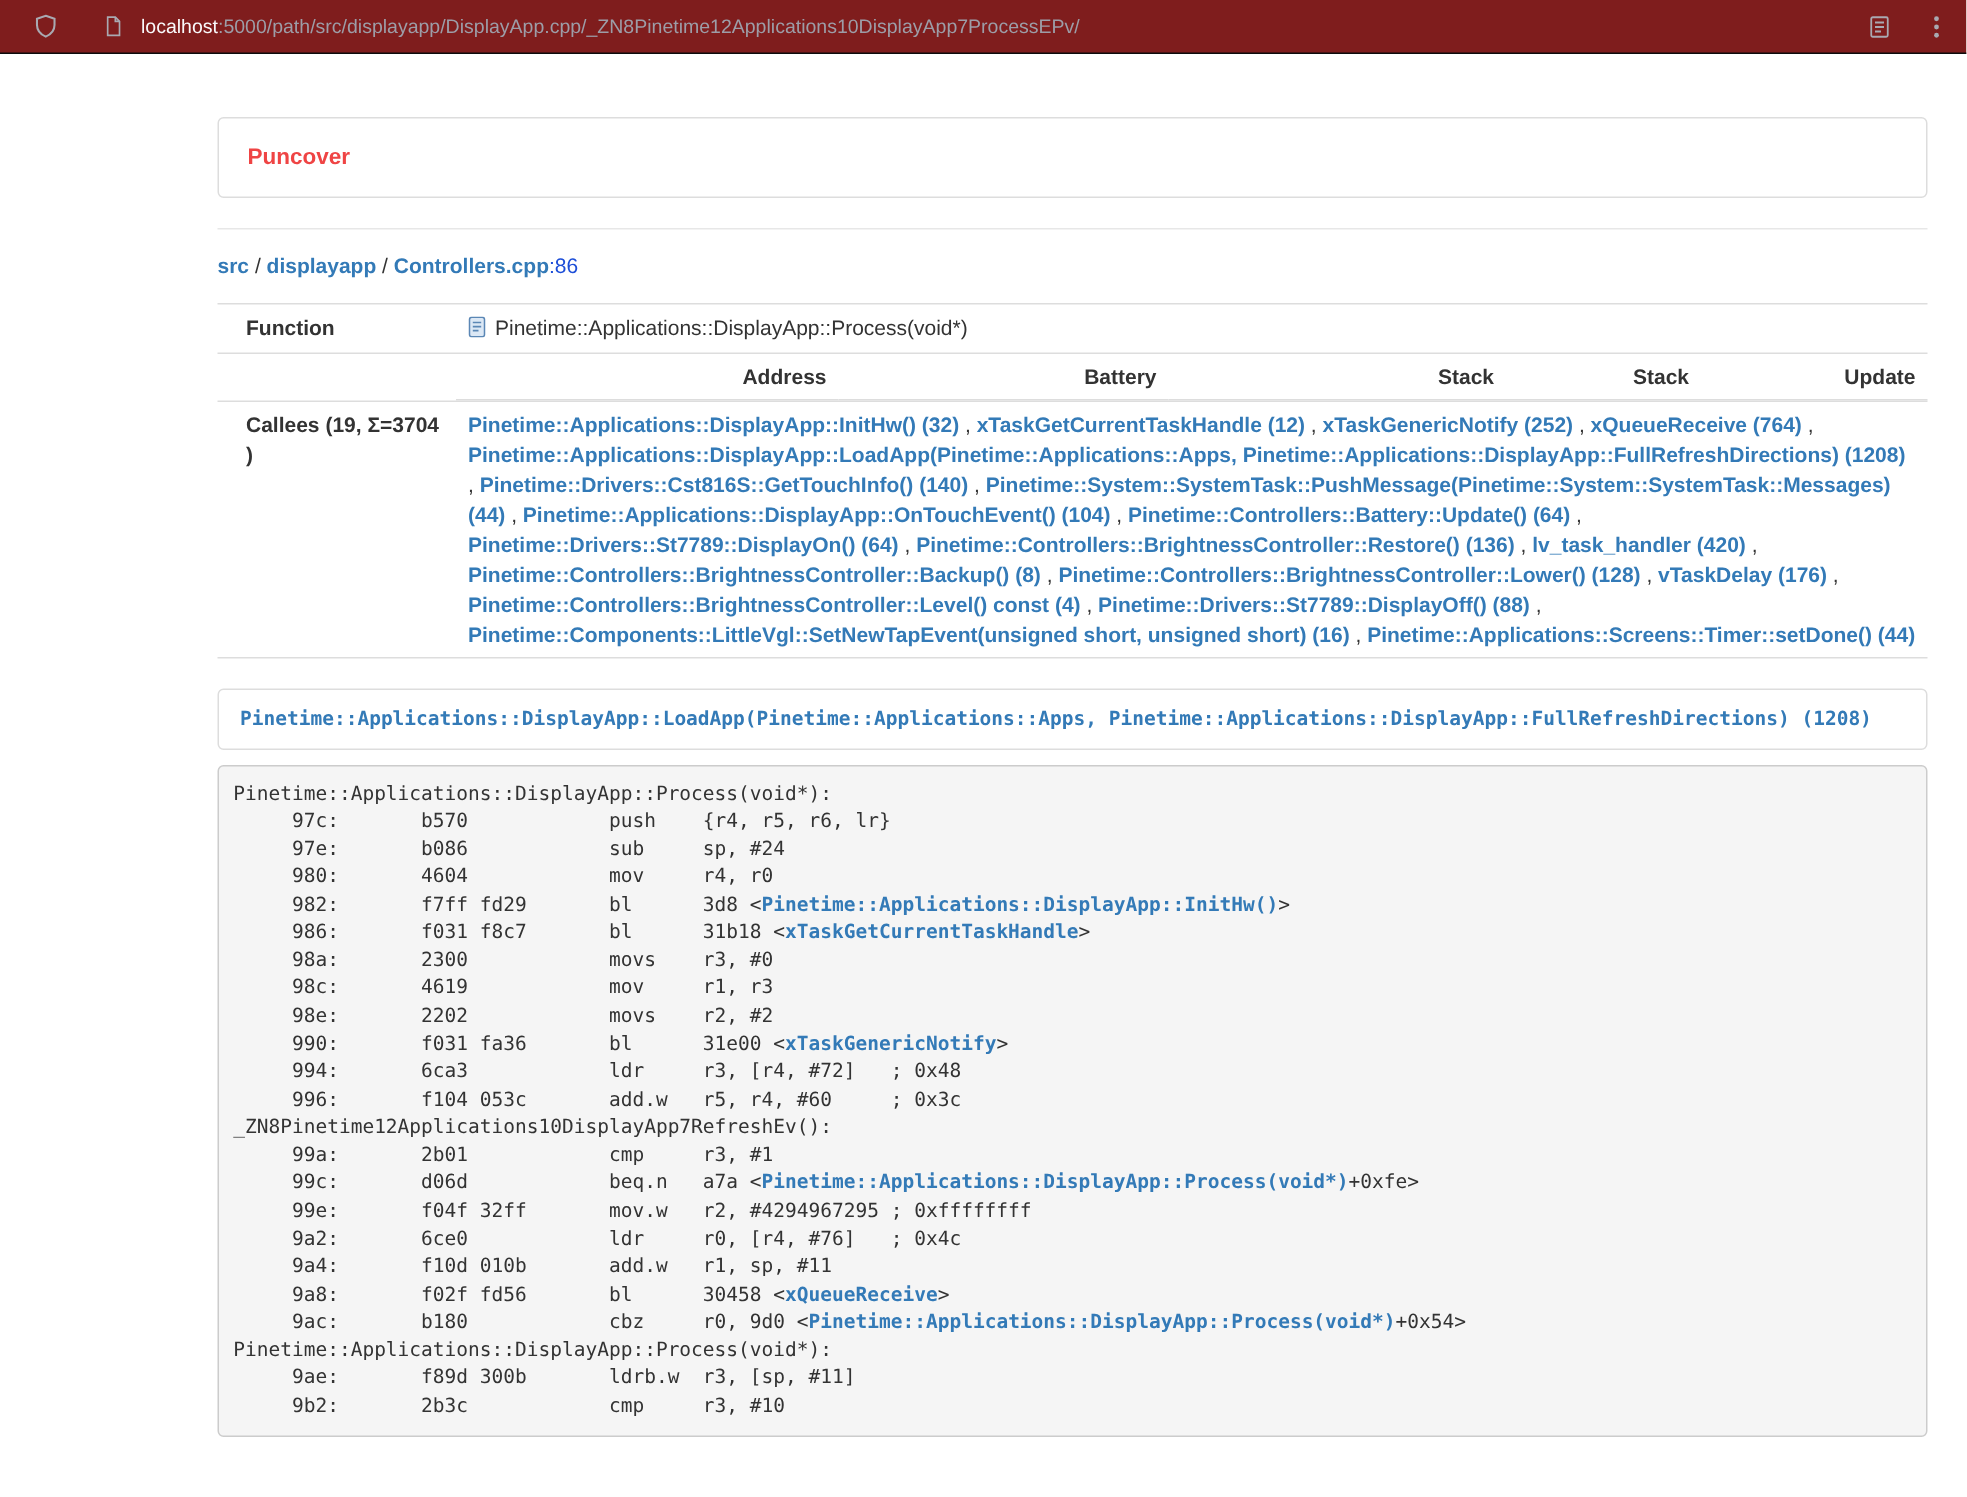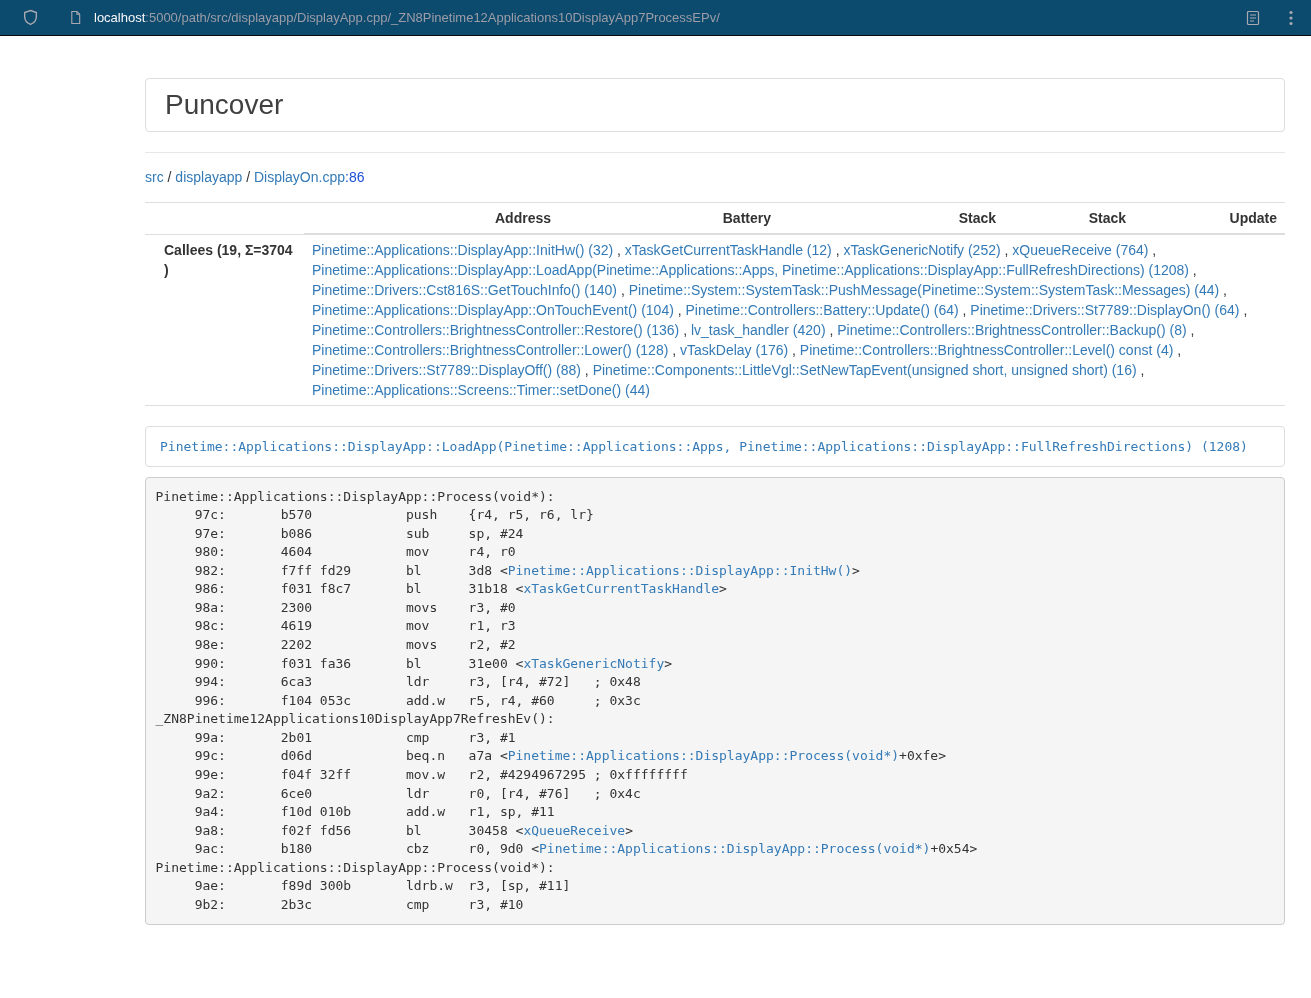--- a/index.html
+++ b/index.html
@@ -3,41 +3,41 @@
 <meta charset="utf-8">
 <style>
   * { box-sizing: border-box; }
   html, body { margin: 0; padding: 0; }
   body {
     width: 1311px; height: 998px; overflow: hidden;
     background: #ffffff;
     font-family: "Liberation Sans", sans-serif;
     font-size: 14px; color: #333;
   }
-  a { color: #337ab7; text-decoration: none; cursor: pointer; }
+  a { color: #337ab7; text-decoration: none; cursor: pointer; font-weight: bold; }
 
   
   .browser-bar {
-    height: 36px; background: #0c4a6e; border-bottom: 1px solid #0c0c0d;
+    height: 36px; background: #7f1d1d; border-bottom: 1px solid #0c0c0d;
     display: flex; align-items: center; padding: 0 10px;
   }
   .browser-bar svg { display: block; }
   .bar-icon-btn { display: flex; align-items: center; justify-content: center; padding: 4px; border-radius: 3px; }
   .shield-wrap { margin: 0 6px 0 8px; }
   .page-icon-wrap { margin: 0 8px 0 16px; }
   .url-text { font-size: 13px; white-space: nowrap; overflow: hidden; flex: 1; }
   .url-host { color: #f9f9fb; }
   .url-rest { color: #9d9da7; }
   .bar-actions { display: flex; align-items: center; gap: 20px; margin-right: 4px; }
 
   
   .container { margin-left: 145px; width: 1140px; padding-top: 42px; }
 
   .title-panel { border: 1px solid #ddd; border-radius: 4px; padding: 14px 19px; margin-bottom: 20px; background: #fff; }
-  .title-panel .app-title { margin: 0; font-size: 28px; line-height: 24px; font-weight: 400; color: #404040; }
+  .title-panel .app-title { margin: 0; font-size: 15px; line-height: 24px; font-weight: 700; color: #ef4444; }
 
   hr.rule { border: 0; border-top: 1px solid #e7e7e7; margin: 10px 0 14px; }
 
   .breadcrumb-line { line-height: 20px; margin-bottom: 15px; }
   .breadcrumb-line .sep { color: #333; }
   .breadcrumb-line .suffix { color: #1d4ed8; }
 
   table.main { width: 100%; border-collapse: collapse; border-bottom: 1px solid #ddd; }
   table.main > tbody > tr > td {
     border-top: 1px solid #ddd; padding: 5px 8px; vertical-align: top; line-height: 20px; text-align: left;
@@ -101,24 +101,35 @@
 </div>
 
 <div class="container">
 
   <div class="title-panel">
     <h1 class="app-title">Puncover</h1>
   </div>
 
   <hr class="rule">
 
-  <div class="breadcrumb-line"><a>src</a><span class="sep"> / </span><a>displayapp</a><span class="sep"> / </span><a>DisplayOn.cpp</a><span class="suffix">:86</span></div>
+  <div class="breadcrumb-line"><a>src</a><span class="sep"> / </span><a>displayapp</a><span class="sep"> / </span><a>Controllers.cpp</a><span class="suffix">:86</span></div>
 
   <table class="main">
     <tbody>
+      <tr>
+        <td class="row-label">Function</td>
+        <td>
+          <span class="symbol-icon">
+            <svg width="13" height="14" viewBox="0 0 13 14">
+              <rect x="1" y="0.5" width="10" height="13" rx="1.5" fill="#dce8f5" stroke="#5b87b5"></rect>
+              <path d="M3.2 4 H8.8 M3.2 6.7 H8.8 M3.2 9.4 H7" stroke="#5b87b5" stroke-width="1.1"></path>
+            </svg>
+          </span><span>Pinetime::Applications::DisplayApp::Process(void*)</span>
+        </td>
+      </tr>
       <tr>
         <td class="row-label"></td>
         <td class="stats-cell">
           <table class="stats">
             <tbody>
               <tr>
                 <th class="col-address">Address</th>
                 <th class="col-remarks">Battery</th>
                 <th class="col-stack">Stack</th>
                 <th class="col-code">Stack</th>

